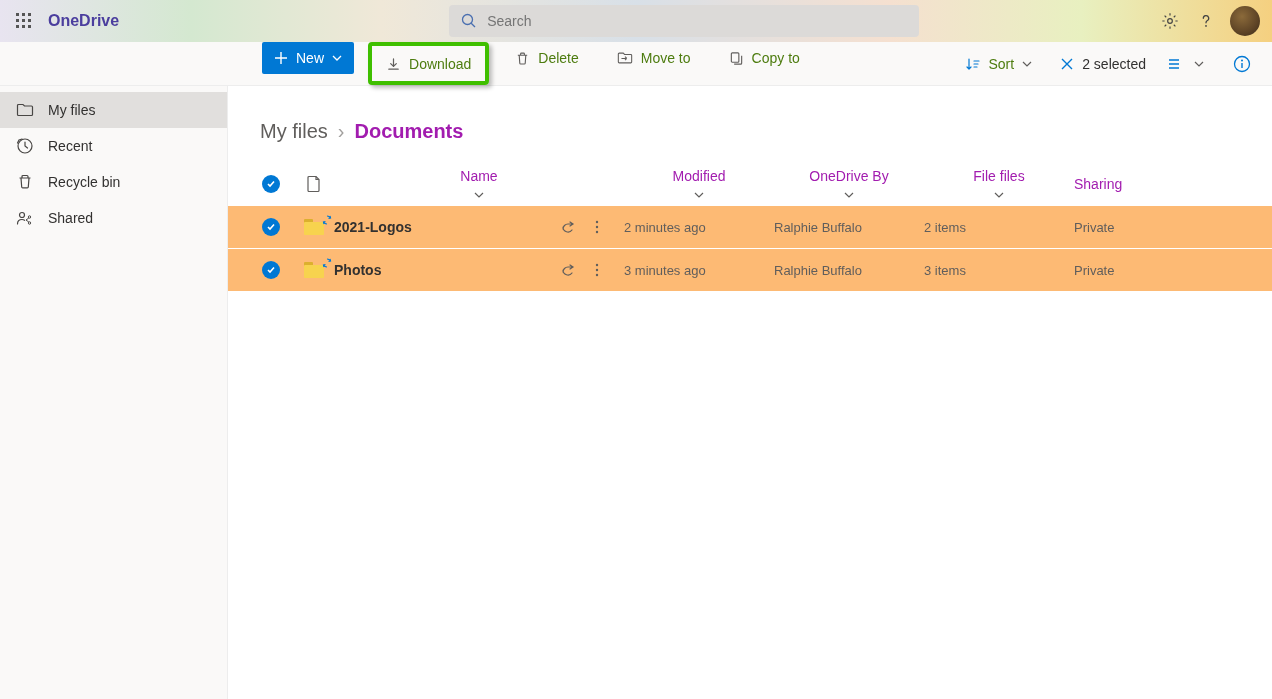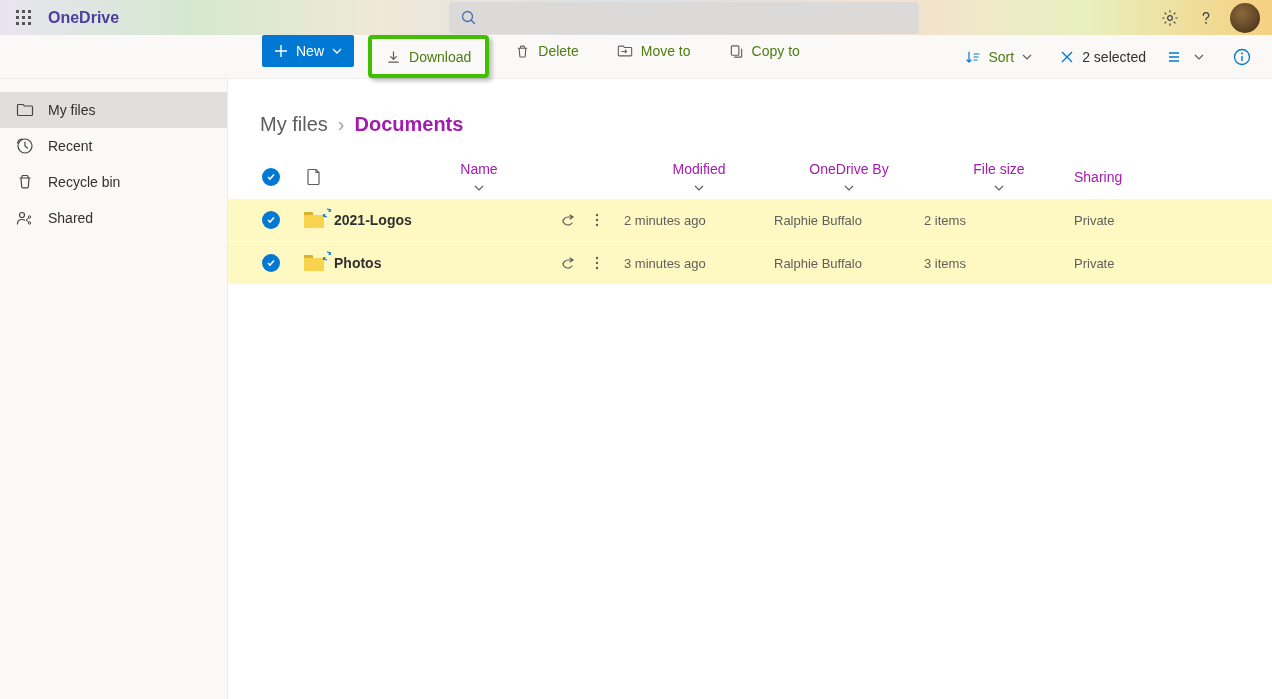--- a/index.html
+++ b/index.html
@@ -1,17 +1,17 @@
 <!DOCTYPE html>
 <html><head>
 <meta charset="utf-8">
 <style>
 * { box-sizing: border-box; margin: 0; padding: 0; }
 body { font-family: 'Segoe UI', sans-serif; font-size: 14px; color: #323130; width: 1272px; height: 699px; overflow: hidden; background: #fff; }
-.header { height: 35px; display: flex; align-items: center; padding: 0 12px; background: linear-gradient(90deg, #e8e4f0 0%, #d4e8d0 15%, #f0e8d8 30%, #d8e0e8 50%, #f5e0d0 70%, #e8f0c0 85%, #f5d080 100%); }
+.header { height: 42px; display: flex; align-items: center; padding: 0 12px; background: linear-gradient(90deg, #e8e4f0 0%, #d4e8d0 15%, #f0e8d8 30%, #d8e0e8 50%, #f5e0d0 70%, #e8f0c0 85%, #f5d080 100%); }
 .app-launcher { width: 24px; height: 24px; display: flex; align-items: center; justify-content: center; margin-right: 12px; cursor: pointer; }
 .brand { color: #4b3e9e; font-size: 16px; font-weight: 600; margin-right: 40px; }
 .search-box { flex: 0 0 470px; height: 32px; background: #dcdad8; border-radius: 4px; display: flex; align-items: center; padding: 0 12px; margin-left: 290px; }
 .search-box svg { margin-right: 10px; }
 .search-box input { border: none; background: transparent; outline: none; font-size: 14px; flex: 1; color: #424140; }
 .header-spacer { flex: 1; }
 .header-icon { width: 32px; height: 32px; display: flex; align-items: center; justify-content: center; cursor: pointer; margin-left: 4px; }
 .avatar { width: 30px; height: 30px; border-radius: 50%; background: radial-gradient(circle at 40% 35%, #8b6a3a, #5e4426 60%, #3a2a18); margin-left: 8px; cursor: pointer; }
 .toolbar { height: 44px; display: flex; padding: 0 14px 0 262px; border-bottom: 1px solid #ededed; background: #faf9f8; position: relative; }
 .btn { display: inline-flex; align-items: center; height: 32px; padding: 0 12px; border-radius: 2px; cursor: pointer; font-size: 14px; gap: 8px; }
@@ -37,21 +37,21 @@
 .table { width: 100%; }
 .thead { display: flex; align-items: center; height: 42px; padding: 0 20px; color: #323130; font-size: 14px; }
 .col-check { width: 46px; display: flex; justify-content: center; }
 .col-icon { width: 40px; display: flex; justify-content: center; }
 .col-name { flex: 0 0 290px; display: flex; align-items: center; gap: 6px; }
 .col-modified { flex: 0 0 150px; display: flex; align-items: center; gap: 6px; }
 .col-modifiedby { flex: 0 0 150px; display: flex; align-items: center; gap: 6px; }
 .col-size { flex: 0 0 150px; display: flex; align-items: center; gap: 6px; }
 .col-sharing { flex: 1; }
 .th { font-weight: 400; color: #a21caf; cursor: pointer; flex-direction: column; }
-.trow { display: flex; align-items: center; height: 43px; padding: 0 20px; background: #fef9c3; border-top: 1px solid #fff; }
+.trow { display: flex; align-items: center; height: 43px; padding: 0 20px; background: #fdba74; border-top: 1px solid #fff; }
 .check-circle { width: 18px; height: 18px; border-radius: 50%; background: #0078d4; display: flex; align-items: center; justify-content: center; }
 .folder-icon { width: 20px; height: 16px; position: relative; }
 .folder-icon::before { content: ''; position: absolute; top: 0; left: 0; width: 9px; height: 4px; background: #dcb02e; border-radius: 1px 1px 0 0; }
 .folder-icon::after { content: ''; position: absolute; top: 3px; left: 0; width: 20px; height: 13px; background: #f7d34e; border-radius: 1px; }
 .row-name { font-size: 14px; color: #323130; display: flex; align-items: center; gap: 2px; position: relative; }
 .sync-dot { width: 10px; height: 10px; position: absolute; left: -12px; top: -4px; }
 .row-actions { display: flex; gap: 14px; margin-left: auto; margin-right: 20px; color: #605e5c; }
 .row-actions > * { cursor: pointer; }
 .cell { font-size: 13px; color: #605e5c; }
 .chev { width: 10px; height: 10px; }
@@ -75,20 +75,21 @@
           <rect x="12" y="12" width="3" height="3"></rect>
         </g>
       </svg>
   </div>
   <div class="brand">OneDrive</div>
   <div class="search-box">
     <svg width="16" height="16" viewBox="0 0 16 16">
         <circle cx="6.5" cy="6.5" r="5" fill="none" stroke="#4a6fb0" stroke-width="1.3"></circle>
         <line x1="10.2" y1="10.2" x2="14" y2="14" stroke="#4a6fb0" stroke-width="1.3"></line>
       </svg>
+    <input type="text" placeholder="Search" style="">
   </div>
   <div class="header-spacer"></div>
   <div class="header-icon">
     <svg width="18" height="18" viewBox="0 0 20 20">
         <circle cx="10" cy="10" r="2.6" fill="none" stroke="#444" stroke-width="1.3"></circle>
         <path d="M10 1.5v2.5M10 16v2.5M18.5 10h-2.5M4 10H1.5M16 4l-1.8 1.8M5.8 14.2L4 16M16 16l-1.8-1.8M5.8 5.8L4 4" stroke="#444" stroke-width="1.3"></path>
       </svg>
   </div>
   <div class="header-icon">
     <svg width="18" height="18" viewBox="0 0 20 20">
@@ -240,21 +241,21 @@
             <path d="M1 3l4 4 4-4" fill="none" stroke="#605e5c" stroke-width="1.2"></path>
           </svg>
       </div>
       <div class="col-modifiedby th">
         <span>OneDrive By</span>
         <svg class="chev" viewBox="0 0 10 10">
             <path d="M1 3l4 4 4-4" fill="none" stroke="#605e5c" stroke-width="1.2"></path>
           </svg>
       </div>
       <div class="col-size th">
-        <span>File size</span>
+        <span>File files</span>
         <svg class="chev" viewBox="0 0 10 10">
             <path d="M1 3l4 4 4-4" fill="none" stroke="#605e5c" stroke-width="1.2"></path>
           </svg>
       </div>
       <div class="col-sharing th">
         <span>Sharing</span>
       </div>
     </div>
 
     <div class="trow">

